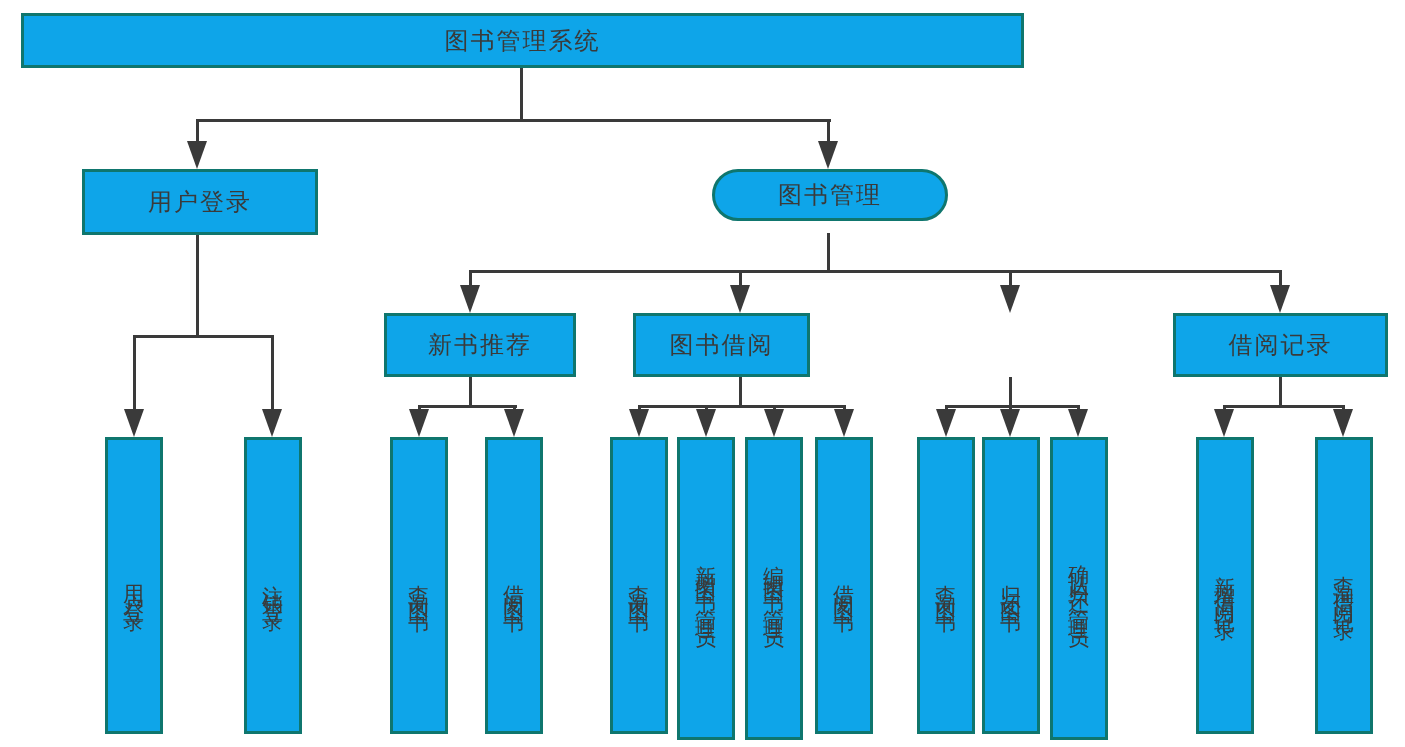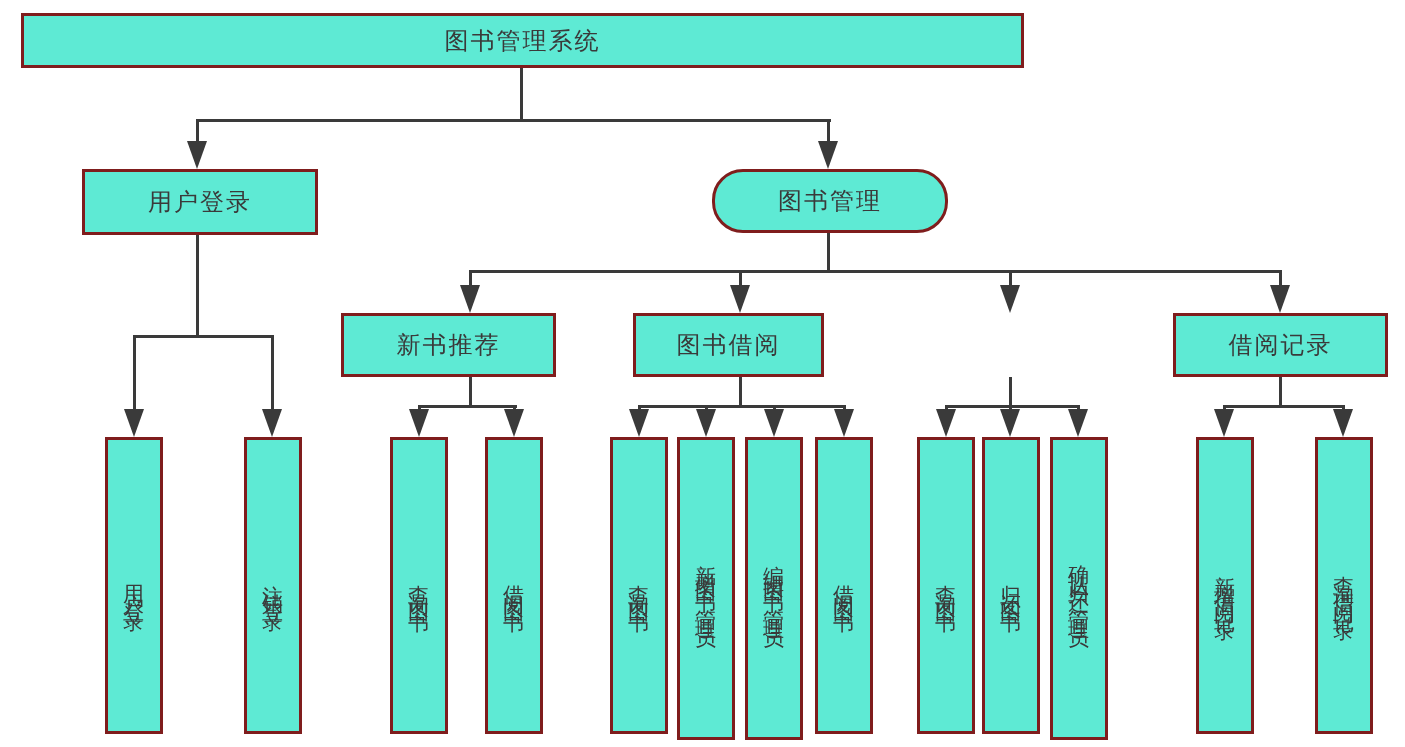--- a/index.html
+++ b/index.html
@@ -8,22 +8,22 @@
     width: 1405px;
     height: 747px;
     background: #ffffff;
     font-family: "Liberation Sans", "DejaVu Sans", sans-serif;
     color: #3a3a3a;
     overflow: hidden;
   }
   .node {
     position: absolute;
     box-sizing: border-box;
-    border: 3px solid #7f1d1d;
-    background: #5eead4;
+    border: 3px solid #0f766e;
+    background: #0ea5e9;
     display: flex;
     align-items: center;
     justify-content: center;
     color: #3a3a3a;
   }
   .h-node {
     font-size: 24px;
     letter-spacing: 2px;
   }
   .root-node {
@@ -73,42 +73,42 @@
   <div class="node root-node" style="left:21px; top:13px; width:1003px; height:55px;">图书管理系统</div>
 
   <div class="v-line" style="left:520px; top:68px; height:54px;"></div>
   <div class="h-line" style="left:196px; top:119px; width:635px;"></div>
   <div class="v-line" style="left:196px; top:119px; height:26px;"></div>
   <div class="arrow" style="left:187px; top:141px;"></div>
   <div class="v-line" style="left:827px; top:119px; height:26px;"></div>
   <div class="arrow" style="left:818px; top:141px;"></div>
 
   <div class="node h-node" style="left:82px; top:169px; width:236px; height:66px;">用户登录</div>
-  <div class="node h-node" style="left:712px; top:169px; width:236px; height:64px;border-radius:31px;">图书管理</div>
+  <div class="node h-node" style="left:712px; top:169px; width:236px; height:52px;border-radius:31px;">图书管理</div>
 
   <div class="v-line" style="left:196px; top:235px; height:100px;"></div>
   <div class="h-line" style="left:133px; top:335px; width:141px;"></div>
   <div class="v-line" style="left:133px; top:335px; height:78px;"></div>
   <div class="arrow" style="left:124px; top:409px;"></div>
   <div class="v-line" style="left:271px; top:335px; height:78px;"></div>
   <div class="arrow" style="left:262px; top:409px;"></div>
 
   <div class="v-line" style="left:827px; top:233px; height:40px;"></div>
   <div class="h-line" style="left:469px; top:270px; width:813px;"></div>
   <div class="v-line" style="left:469px; top:270px; height:18px;"></div>
   <div class="arrow" style="left:460px; top:285px;"></div>
   <div class="v-line" style="left:739px; top:270px; height:18px;"></div>
   <div class="arrow" style="left:730px; top:285px;"></div>
   <div class="v-line" style="left:1009px; top:270px; height:18px;"></div>
   <div class="arrow" style="left:1000px; top:285px;"></div>
   <div class="v-line" style="left:1279px; top:270px; height:18px;"></div>
   <div class="arrow" style="left:1270px; top:285px;"></div>
 
-  <div class="node h-node" style="left:341px; top:313px; width:215px; height:64px;">新书推荐</div>
-  <div class="node h-node" style="left:633px; top:313px; width:191px; height:64px;">图书借阅</div>
+  <div class="node h-node" style="left:384px; top:313px; width:192px; height:64px;">新书推荐</div>
+  <div class="node h-node" style="left:633px; top:313px; width:177px; height:64px;">图书借阅</div>
   <div class="node h-node" style="left:1173px; top:313px; width:215px; height:64px;">借阅记录</div>
 
   <div class="v-line" style="left:469px; top:377px; height:31px;"></div>
   <div class="h-line" style="left:418px; top:405px; width:99px;"></div>
   <div class="v-line" style="left:418px; top:405px; height:10px;"></div>
   <div class="arrow" style="left:409px; top:409px;"></div>
   <div class="v-line" style="left:513px; top:405px; height:10px;"></div>
   <div class="arrow" style="left:504px; top:409px;"></div>
 
   <div class="v-line" style="left:739px; top:377px; height:31px;"></div>

